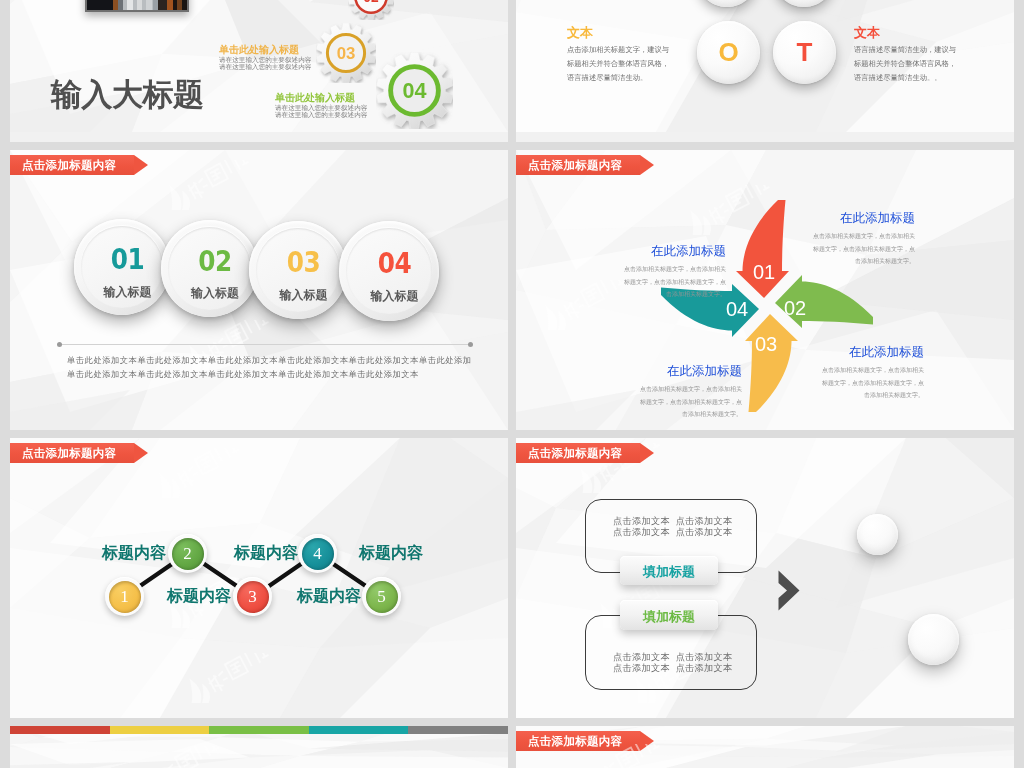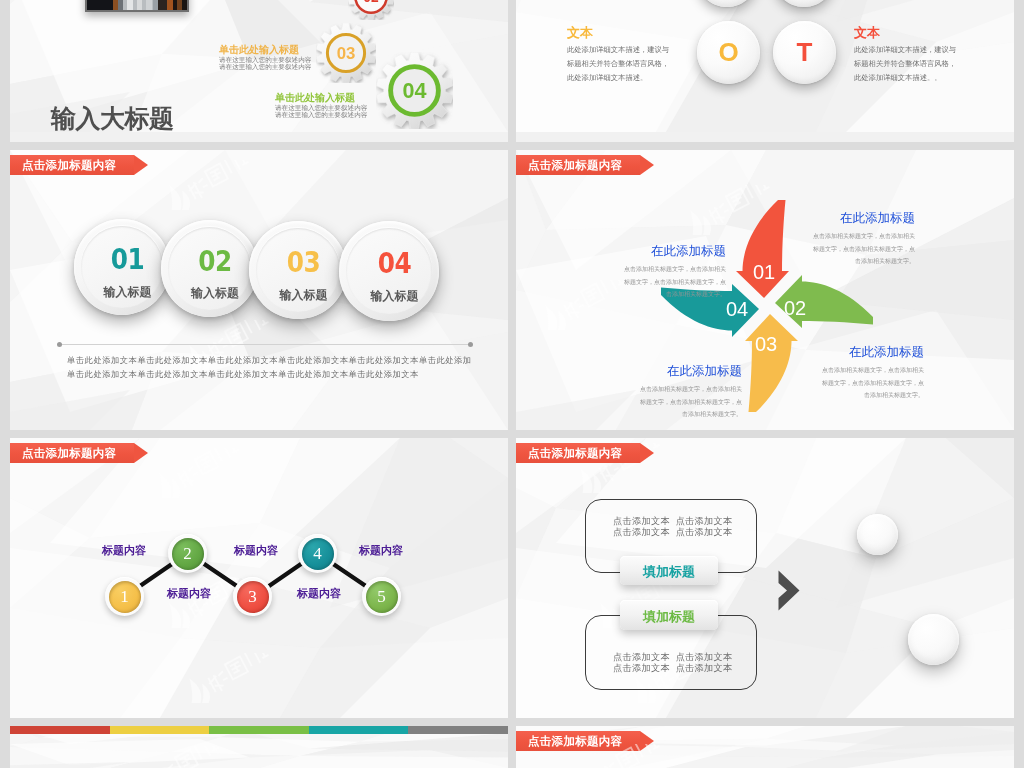--- a/index.html
+++ b/index.html
@@ -55,21 +55,21 @@
     box-shadow:0 5px 11px rgba(0,0,0,.28), 0 1px 2px rgba(0,0,0,.1),
                inset 0 2px 2px rgba(255,255,255,.9), inset 0 -3px 5px rgba(0,0,0,.05);
     display:flex;align-items:center;justify-content:center;}
 
   
   .node{position:absolute;border-radius:50%;background:#fbfbfb;
         box-shadow:0 3px 6px rgba(0,0,0,.22), inset 0 1px 1px #fff;
         display:flex;align-items:center;justify-content:center;}
   .node i{border-radius:50%;display:flex;align-items:center;justify-content:center;box-shadow:inset -1px -1px 3px rgba(0,0,0,.16), inset 1px 2px 3px rgba(0,0,0,.18);
           color:#fff;font-style:normal;font-family:"Liberation Serif",serif;}
-  .zlab{position:absolute;white-space:nowrap;font-size:11px;font-weight:bold;color:#4c1d95;
+  .zlab{position:absolute;white-space:nowrap;font-size:16px;font-weight:bold;color:#0f766e;
         font-family:"DejaVu Sans",sans-serif;}
 
   
   .pwtxt{position:absolute;}
   .pwh{font-size:12.5px;color:#1d4ed8;line-height:13px;white-space:nowrap;}
   .pwb{font-size:6px;color:#949494;line-height:12.6px;margin-top:5px;}
   .anum{font-family:"Liberation Sans",sans-serif;font-size:20px;fill:#ffffff;text-anchor:middle;
         dominant-baseline:middle;}
 
   
@@ -254,21 +254,21 @@
     <div data-name="item-03-line1" class="gsub">请在这里输入您的主要叙述内容</div>
     <div data-name="item-03-line2" class="gsub">请在这里输入您的主要叙述内容</div>
   </div>
 
   <div class="gblk" data-name="title-item-04" style="left:265px;top:250px;">
     <div data-name="item-04-heading" style="font-size:10px;font-weight:bold;color:#93c63e;line-height:12px;">单击此处输入标题</div>
     <div data-name="item-04-line1" class="gsub">请在这里输入您的主要叙述内容</div>
     <div data-name="item-04-line2" class="gsub">请在这里输入您的主要叙述内容</div>
   </div>
 
-  <div class="txt" data-name="slide-title-heading" style="left:41px;top:232px;font-size:25px;font-weight:bold;color:#4f4f4f;letter-spacing:-0.5px;margin-top:28px;">输入大标题</div>
+  <div class="txt" data-name="slide-title-heading" style="left:41px;top:232px;font-size:31px;font-weight:bold;color:#4f4f4f;letter-spacing:-0.5px;">输入大标题</div>
 </div>
 
 <div class="slide" id="s2" data-name="slide-swot">
   <svg class="poly" viewBox="0 0 498 300" preserveAspectRatio="none" data-name="polygon-background">
     <rect width="498" height="300" fill="#f1f1f1"></rect>
         <g transform="translate(0,10)">
           <use href="#bgB"></use>
           <use href="#facetB"></use>
         </g>
   </svg>
@@ -287,26 +287,26 @@
 
     <div data-name="swot-upper-left-body" style="font-size:7.3px;color:#6e6e6e;line-height:14px;margin-top:3px;">此处添加详细文本描述，建议与标题相关并符合整体语言风格，语言描述尽量简洁生动。</div>
   </div>
   <div data-name="swot-text-upper-right" style="position:absolute;left:338px;top:99px;width:106px">
 
     <div data-name="swot-upper-right-body" style="font-size:7.3px;color:#6e6e6e;line-height:14px;margin-top:3px;">此处添加详细文本描述，建议与标题相关并符合整体语言风格，语言描述尽量简洁生动。。</div>
   </div>
 
   <div data-name="swot-text-left" style="position:absolute;left:51px;top:183px;width:106px">
     <div data-name="swot-left-heading" style="font-size:13px;font-weight:bold;color:#f8b93c;line-height:15px;">文本</div>
-    <div data-name="swot-left-body" style="font-size:7.3px;color:#6e6e6e;line-height:14px;margin-top:3px;">此处添加详细文本描述，建议与标题相关并符合整体语言风格，此处添加详细文本描述。</div>
+    <div data-name="swot-left-body" style="font-size:7.3px;color:#6e6e6e;line-height:14px;margin-top:3px;">点击添加相关标题文字，建议与标题相关并符合整体语言风格，语言描述尽量简洁生动。</div>
   </div>
 
   <div data-name="swot-text-right" style="position:absolute;left:338px;top:183px;width:106px">
     <div data-name="swot-right-heading" style="font-size:13px;font-weight:bold;color:#f4503c;line-height:15px;">文本</div>
-    <div data-name="swot-right-body" style="font-size:7.3px;color:#6e6e6e;line-height:14px;margin-top:3px;">此处添加详细文本描述，建议与标题相关并符合整体语言风格，此处添加详细文本描述。。</div>
+    <div data-name="swot-right-body" style="font-size:7.3px;color:#6e6e6e;line-height:14px;margin-top:3px;">语言描述尽量简洁生动，建议与标题相关并符合整体语言风格，语言描述尽量简洁生动。。</div>
   </div>
 </div>
 
 <div class="slide" id="s3" data-name="slide-four-circles">
   <svg class="poly" viewBox="0 0 498 280" preserveAspectRatio="none" data-name="polygon-background">
     <rect width="498" height="280" fill="#f1f1f1"></rect>
         <use href="#bgA"></use>
         <use href="#facetA"></use>
   </svg>
   <svg class="wm" style="left:150px;top:10px;width:120px;height:50px" viewBox="0 0 120 50" data-name="watermark">

